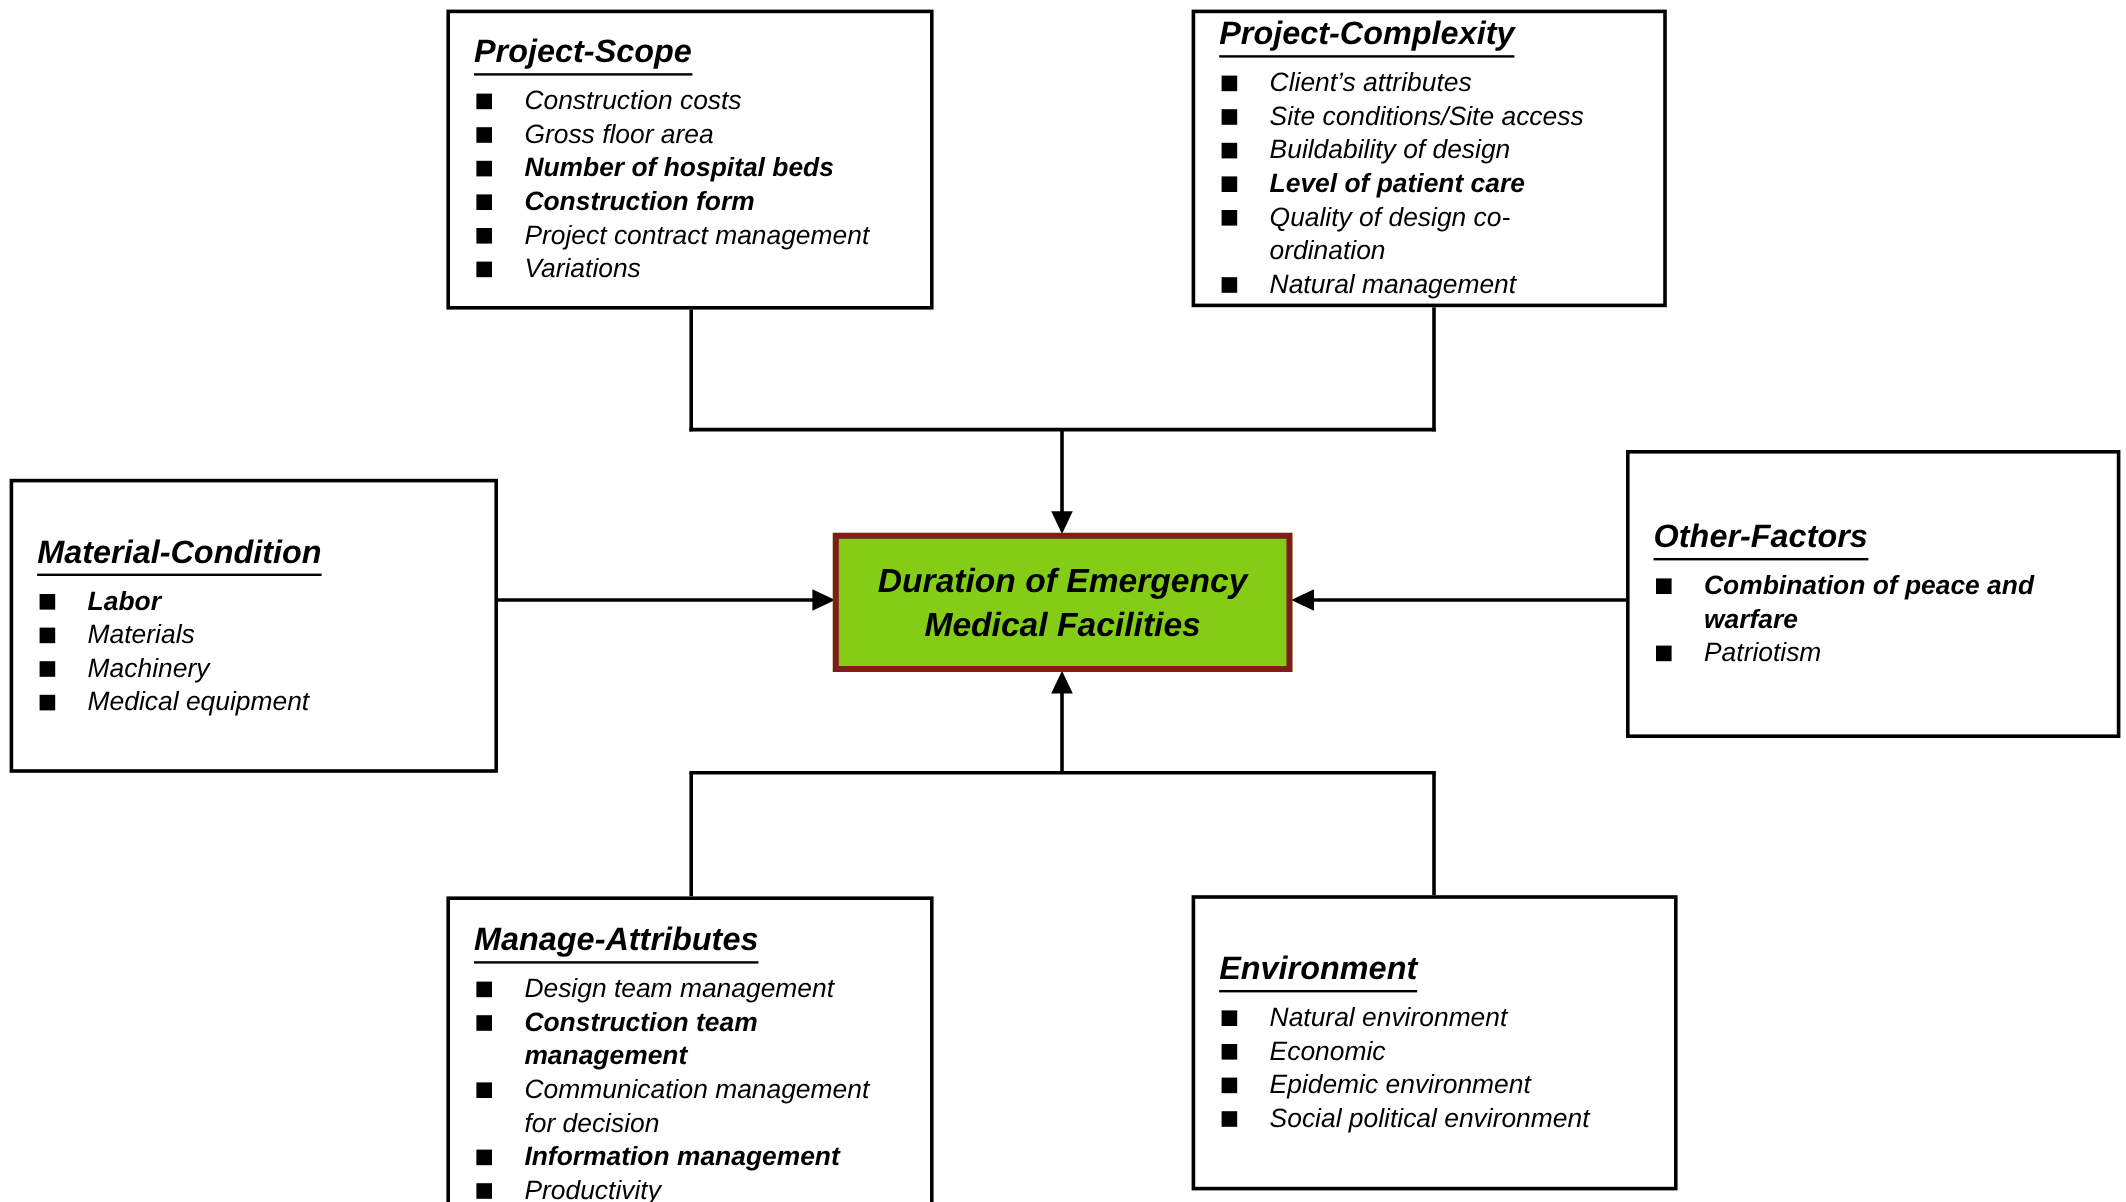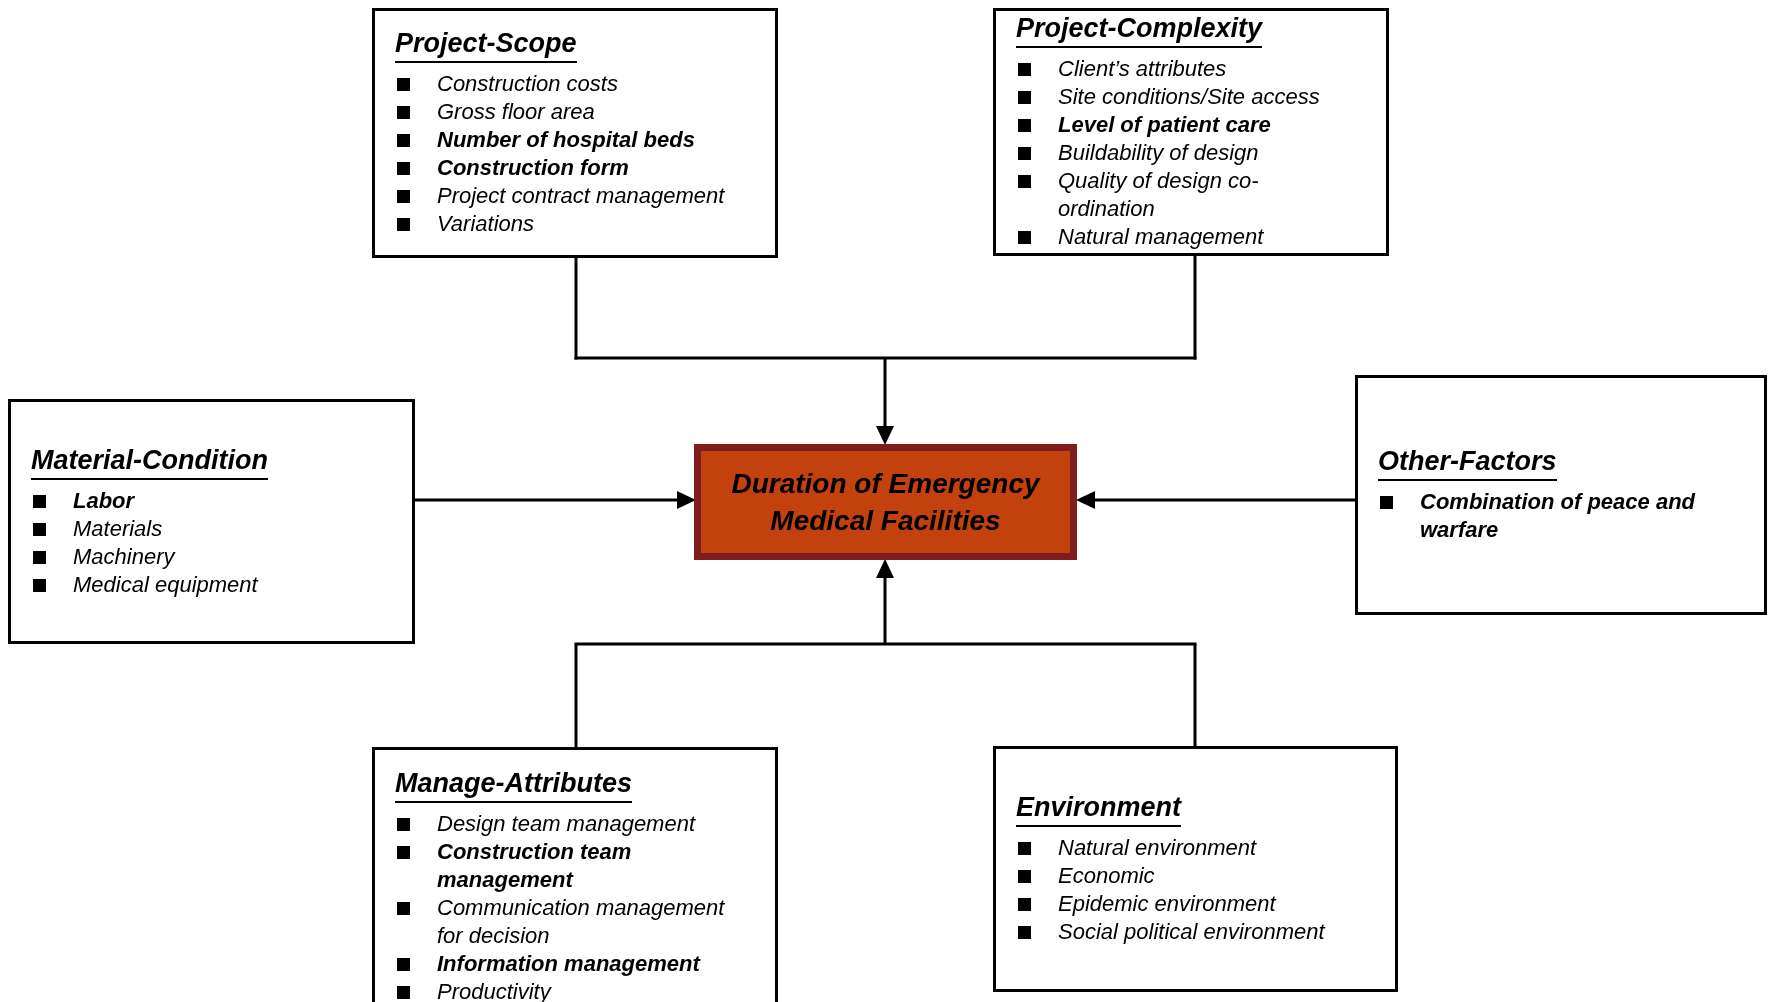--- a/index.html
+++ b/index.html
@@ -79,22 +79,22 @@
   .pos-material-condition { left: 8px;    top: 375px; width: 407px; height: 245px; margin-top: 24px; }
   .pos-other-factors      { left: 1355px; top: 375px; width: 412px; height: 240px; }
   .pos-manage-attributes  { left: 372px;  top: 747px; width: 406px; height: 279px; }
   .pos-environment        { left: 993px;  top: 746px; width: 405px; height: 246px; }
 
   .center-box {
     position: absolute;
     box-sizing: border-box;
     left: 694px; top: 444px;
     width: 383px; height: 116px;
-    border: 7px solid #7f1d1d;
-    background: #c2410c;
+    border: 5px solid #7f1d1d;
+    background: #84cc16;
     display: flex;
     align-items: center;
     justify-content: center;
   }
   .center-box .center-label {
     font-size: 28px;
     font-weight: bold;
     font-style: italic;
     line-height: 37px;
     text-align: center;
@@ -163,25 +163,25 @@
         <li>
           <span class="bullet"></span>
           <span class="item-text">Client’s attributes</span>
         </li>
         <li>
           <span class="bullet"></span>
           <span class="item-text">Site conditions/Site access</span>
         </li>
         <li>
           <span class="bullet"></span>
+          <span class="item-text">Buildability of design</span>
+        </li>
+        <li>
+          <span class="bullet"></span>
           <span class="item-text bold">Level of patient care</span>
-        </li>
-        <li>
-          <span class="bullet"></span>
-          <span class="item-text">Buildability of design</span>
         </li>
         <li>
           <span class="bullet"></span>
           <span class="item-text">Quality of design co-
 ordination</span>
         </li>
         <li>
           <span class="bullet"></span>
           <span class="item-text">Natural management</span>
         </li>
@@ -210,20 +210,24 @@
       </ul>
   </div>
 
   <div class="factor-box pos-other-factors">
     <h2 class="box-title"><span class="underline">Other-Factors</span></h2>
     <ul>
         <li>
           <span class="bullet"></span>
           <span class="item-text bold">Combination of peace and
 warfare</span>
+        </li>
+        <li>
+          <span class="bullet"></span>
+          <span class="item-text">Patriotism</span>
         </li>
       </ul>
   </div>
 
   <div class="factor-box pos-manage-attributes">
     <h2 class="box-title"><span class="underline">Manage-Attributes</span></h2>
     <ul>
         <li>
           <span class="bullet"></span>
           <span class="item-text">Design team management</span>

